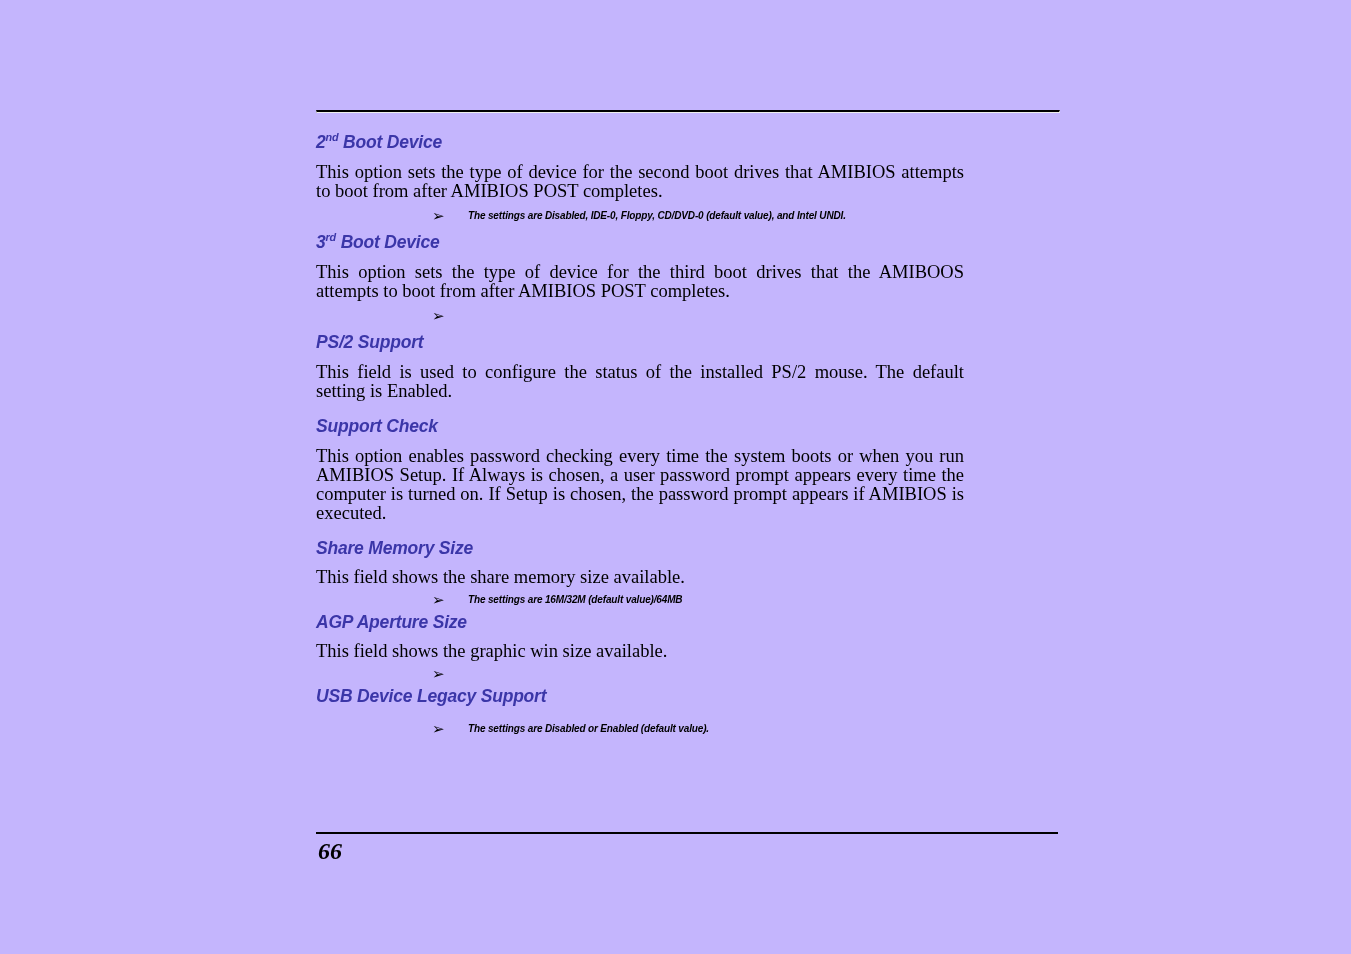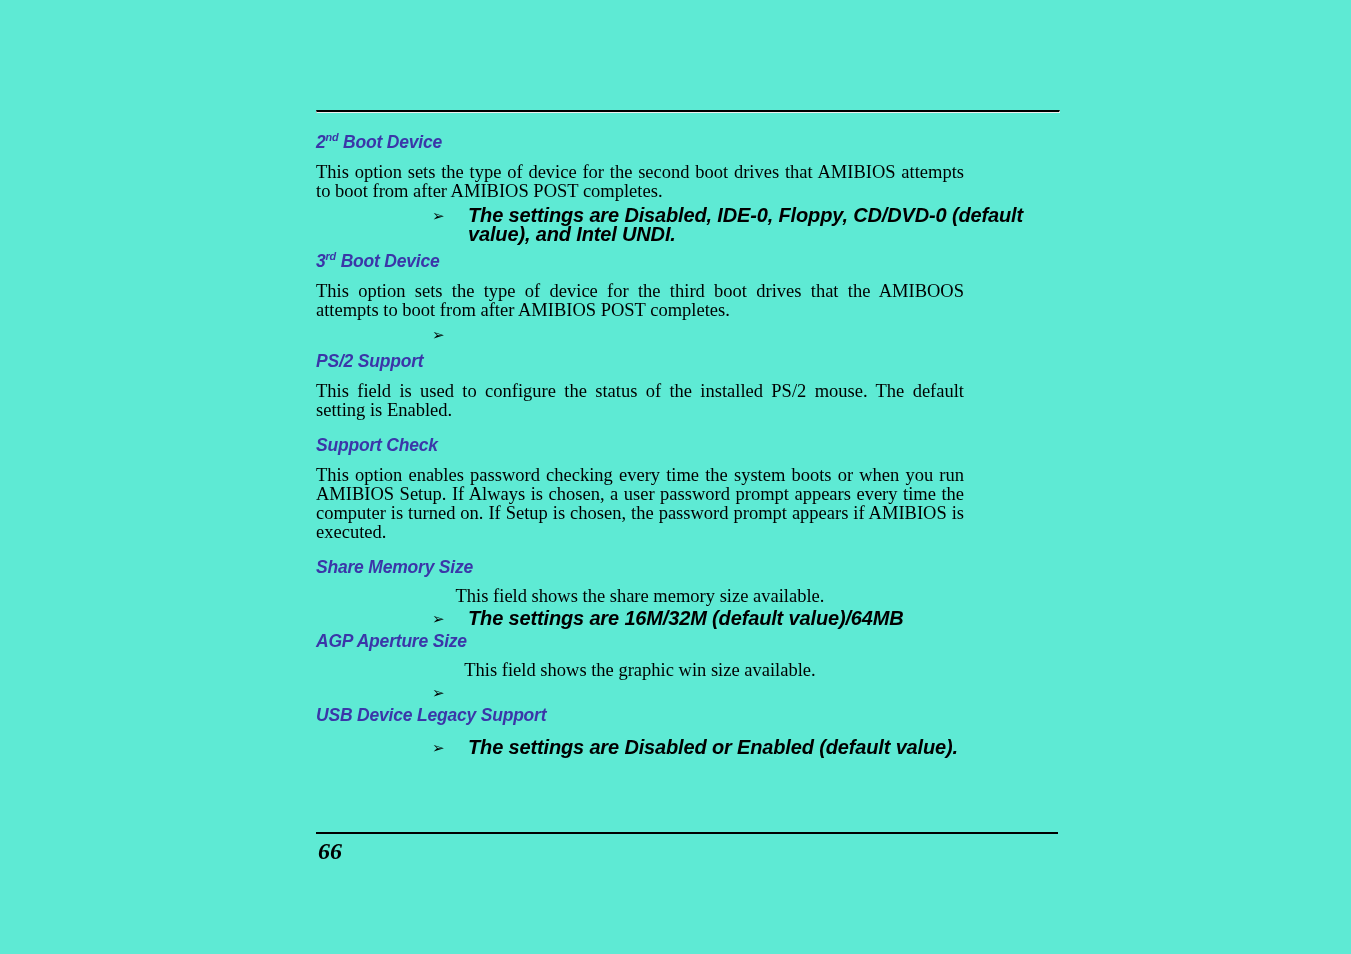--- a/index.html
+++ b/index.html
@@ -4,21 +4,21 @@
 <style>
   html, body {
     margin: 0;
     padding: 0;
     background: #ffffff;
   }
   .page {
     position: relative;
     width: 1351px;
     height: 954px;
-    background: #5eead4;
+    background: #c4b5fd;
     overflow: hidden;
     font-family: "Liberation Serif", "DejaVu Serif", serif;
   }
   .content {
     position: absolute;
     left: 316px;
     top: 110px;
     width: 742px;
   }
 
@@ -63,21 +63,21 @@
     padding: 0;
     color: #000000;
     font-family: "Liberation Serif", "DejaVu Serif", serif;
     font-size: 18.5px;
     line-height: 19px;
     text-align: justify;
     text-justify: inter-word;
     width: 648px;
   }
   p.body.nojust {
-    text-align: center;
+    text-align: left;
   }
 
   
   .bullet-row {
     display: flex;
     align-items: flex-start;
     margin: 0;
     padding: 0;
   }
   .bullet-glyph {
@@ -89,21 +89,21 @@
     font-size: 15px;
     line-height: 19px;
     transform: translateY(1px);
   }
   .bullet-text {
     flex: 1 1 auto;
     color: #000000;
     font-family: "Liberation Sans", "DejaVu Sans", sans-serif;
     font-weight: bold;
     font-style: italic;
-    font-size: 20px;
+    font-size: 10px;
     line-height: 19px;
     letter-spacing: -0.15px;
     max-width: 590px;
   }
 
   
   .sp-heading-top-1 { height: 19px; }
   .sp-h-to-body     { height: 10px; }
   .sp-body-to-bul   { height: 5px; }
   .sp-bul-to-h      { height: 7px; }

